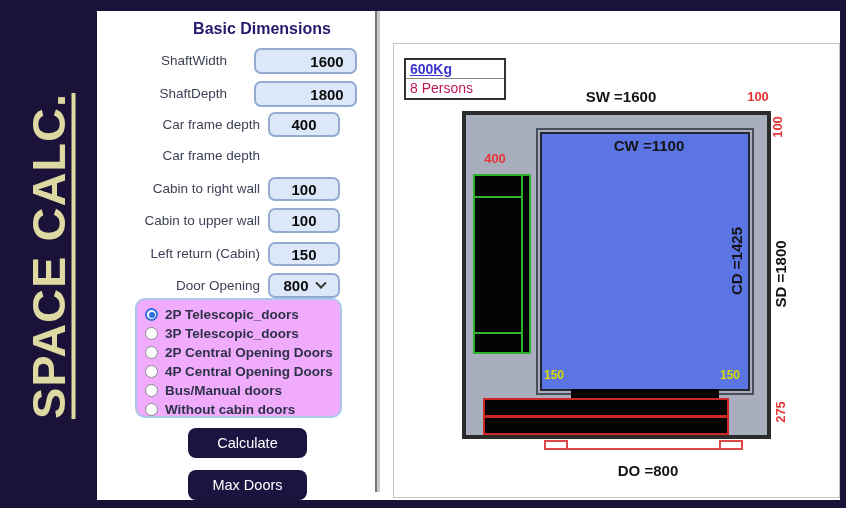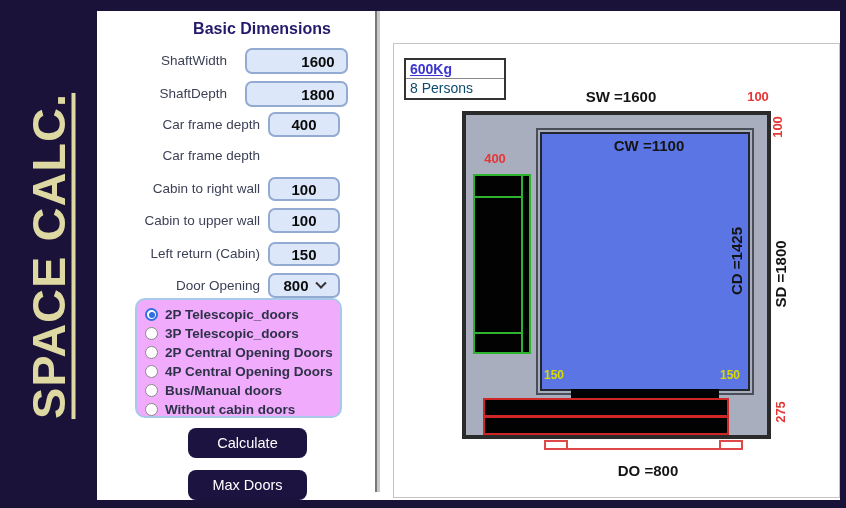--- a/index.html
+++ b/index.html
@@ -25,21 +25,21 @@
   .form-panel { position:absolute; left:0; top:0; width:278px; height:489px; }
   .form-title { position:absolute; left:52px; top:9px; width:226px; text-align:center;
     font-size:16px; font-weight:bold; color:#231a6b; }
   .frow { position:absolute; }
   .flabel { position:absolute; right:145px; white-space:nowrap; font-size:13.5px; color:#3d4156; line-height:26px; }
   .finput {
     position:absolute; background:#dce8fa; border:2px solid #93abd2; border-radius:7px;
     text-align:center; font-weight:bold; font-size:15px; color:#0b0b0b;
     font-family:"Liberation Sans", sans-serif; outline:none;
   }
-  .wide  { left:148px; width:103px;padding-left:43px; }
+  .wide  { left:157px; width:103px;padding-left:43px; }
   .narrow{ left:171px; width:72px;  }
   .select-box {
     position:absolute; left:171px; width:72px; background:#dce8fa; border:2px solid #93abd2;
     border-radius:7px; display:flex; align-items:center; justify-content:center; gap:8px;
     font-weight:bold; font-size:15px; color:#0b0b0b; cursor:default;
   }
   .chev { width:8px; height:8px; border-right:2px solid #333; border-bottom:2px solid #333;
     transform:rotate(45deg) translate(-2px,-2px); }
   .radio-group {
     position:absolute; left:38px; top:287px; width:207px; height:120px;
@@ -56,21 +56,21 @@
     position:absolute; left:91px; width:119px; height:30px; background:#1d1340; color:#fff;
     border:none; border-radius:8px; font-size:14.5px; font-family:Liberation Sans, sans-serif;
     cursor:pointer;
   }
   
   .right-panel { position:absolute; left:296px; top:32px; width:447px; height:455px;
     background:#fff; border:1px solid #c4c4c4; }
   .cap-table { position:absolute; left:10px; top:14px; width:102px; border:2px solid #333; background:#fff; }
   .cap-row1 { height:19px; line-height:19px; padding-left:4px; font-size:14px; font-weight:bold;
     color:#3c35cf; text-decoration:underline; border-bottom:1px solid #888; }
-  .cap-row2 { height:19px; line-height:19px; padding-left:4px; font-size:14px; color:#0c4a6e; }
+  .cap-row2 { height:19px; line-height:19px; padding-left:4px; font-size:14px; color:#be185d; }
   .shaft { position:absolute; left:68px; top:67px; width:309px; height:328px;
     background:#a9aebe; border:4px solid #2b2b2b; }
   .cabin-frame { position:absolute; left:142px; top:84px; width:218px; height:267px; border:2px solid #4a4e59; }
   .cabin { position:absolute; left:146px; top:88px; width:210px; height:259px;
     background:#5b75e4; border:2px solid #23262e; }
   .cwt { position:absolute; left:79px; top:130px; width:58px; height:180px;
     background:#020202; border:2px solid #2db32d; }
   .cwt-v { position:absolute; right:6px; top:0; width:2px; height:100%; background:#2db32d; }
   .cwt-h1 { position:absolute; left:0; top:20px; width:46px; height:2px; background:#2db32d; }
   .cwt-h2 { position:absolute; left:0; bottom:18px; width:46px; height:2px; background:#2db32d; }

